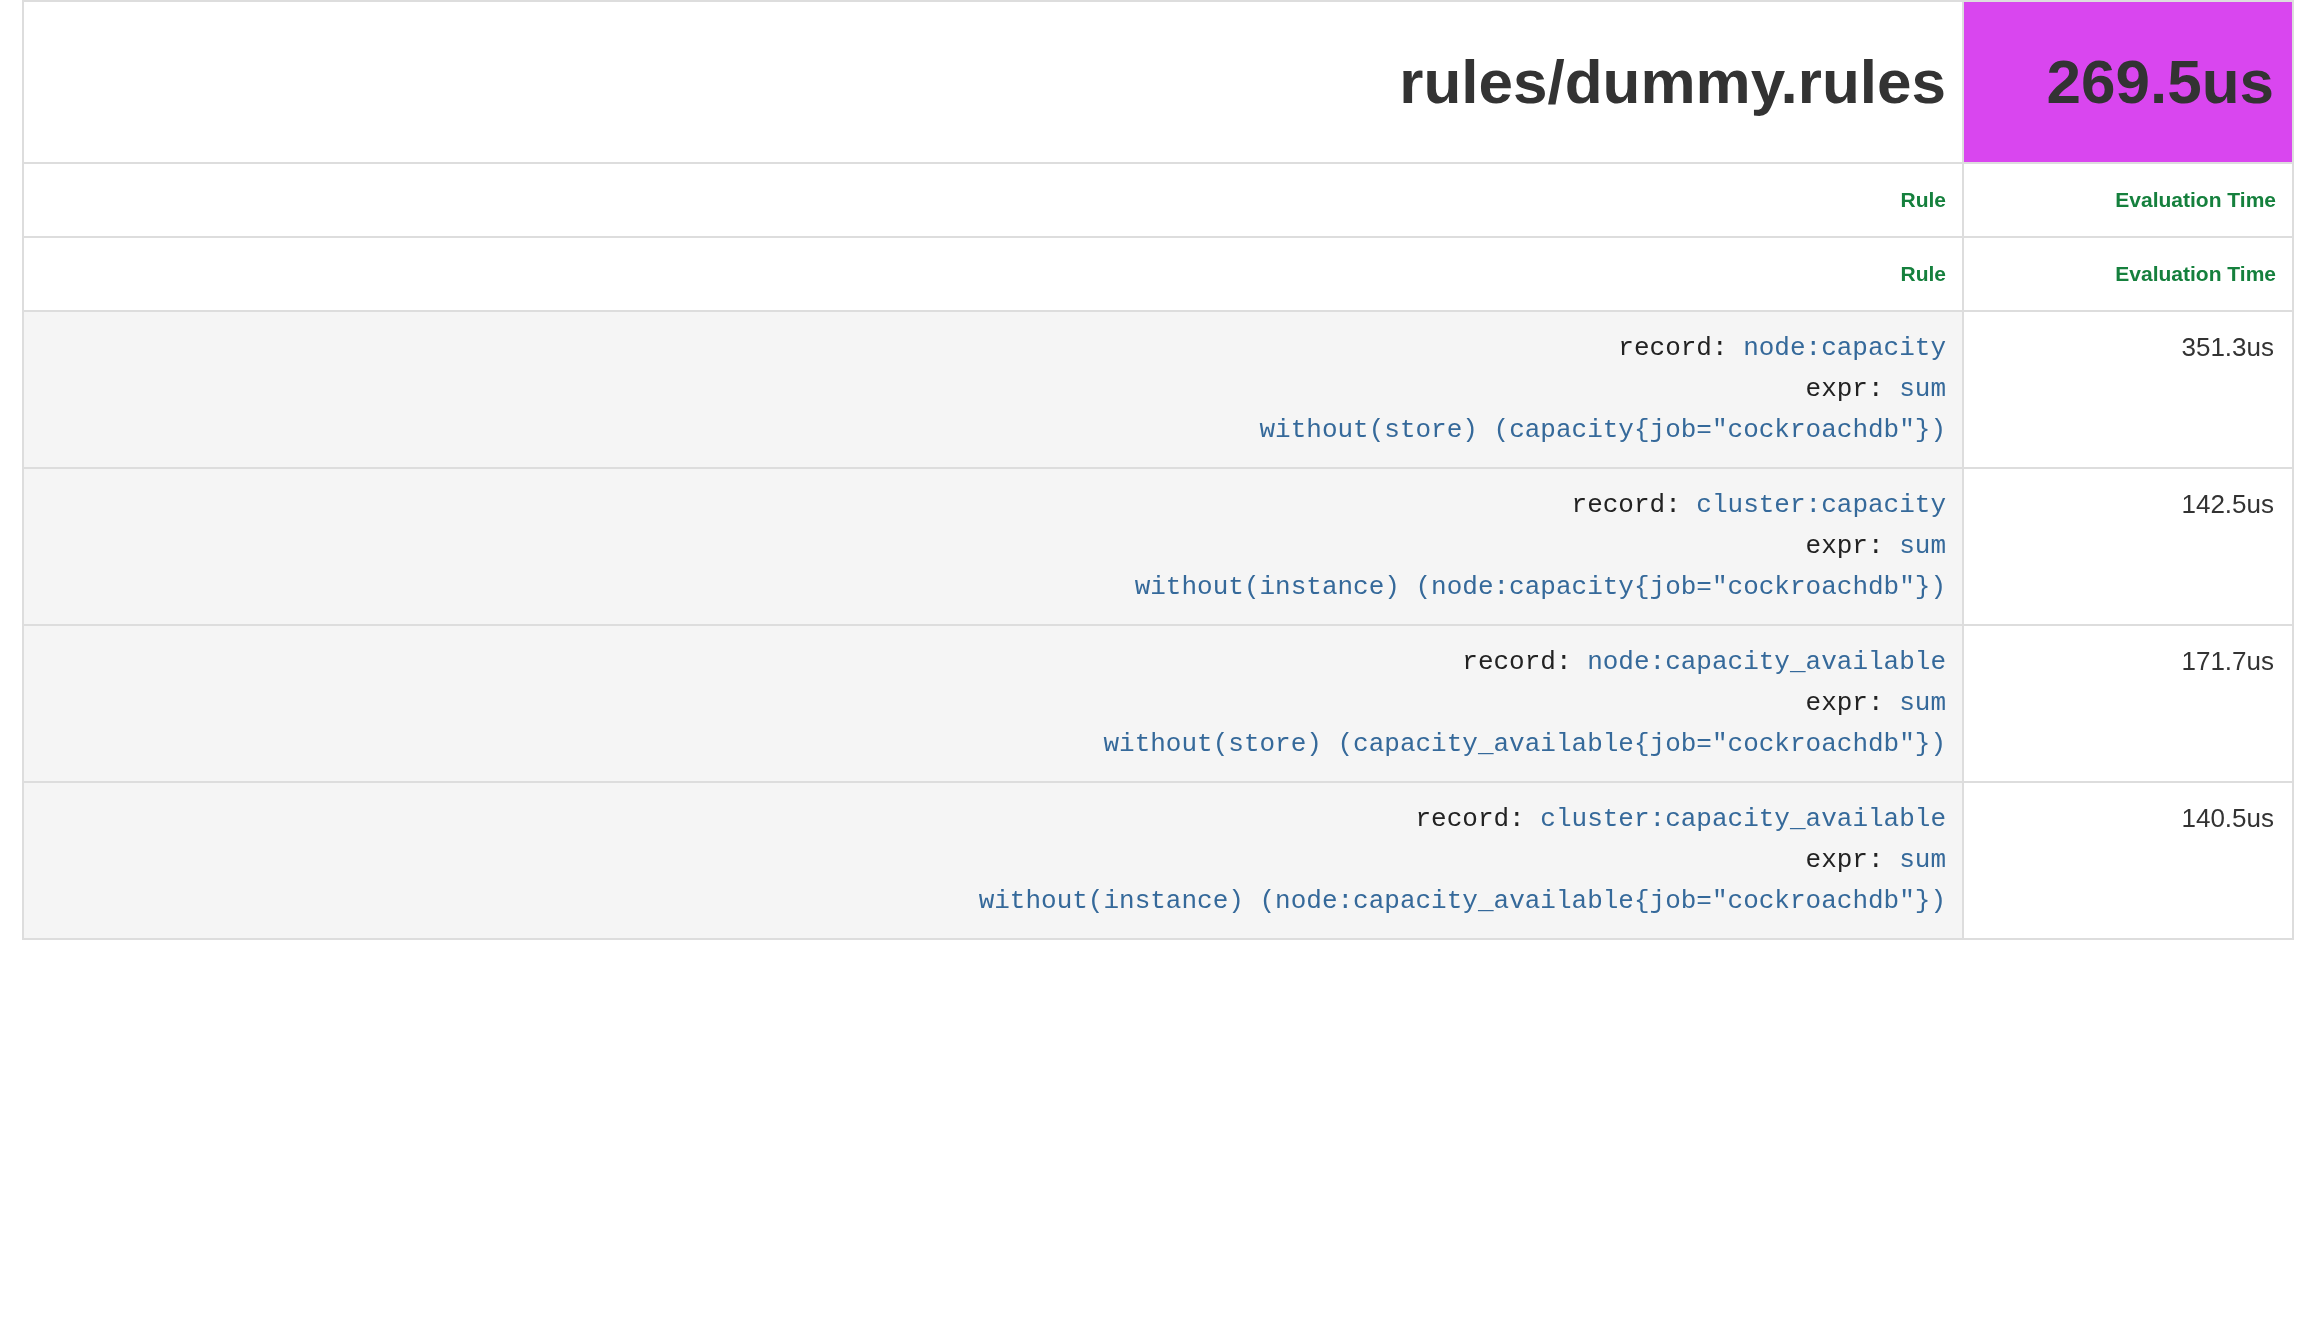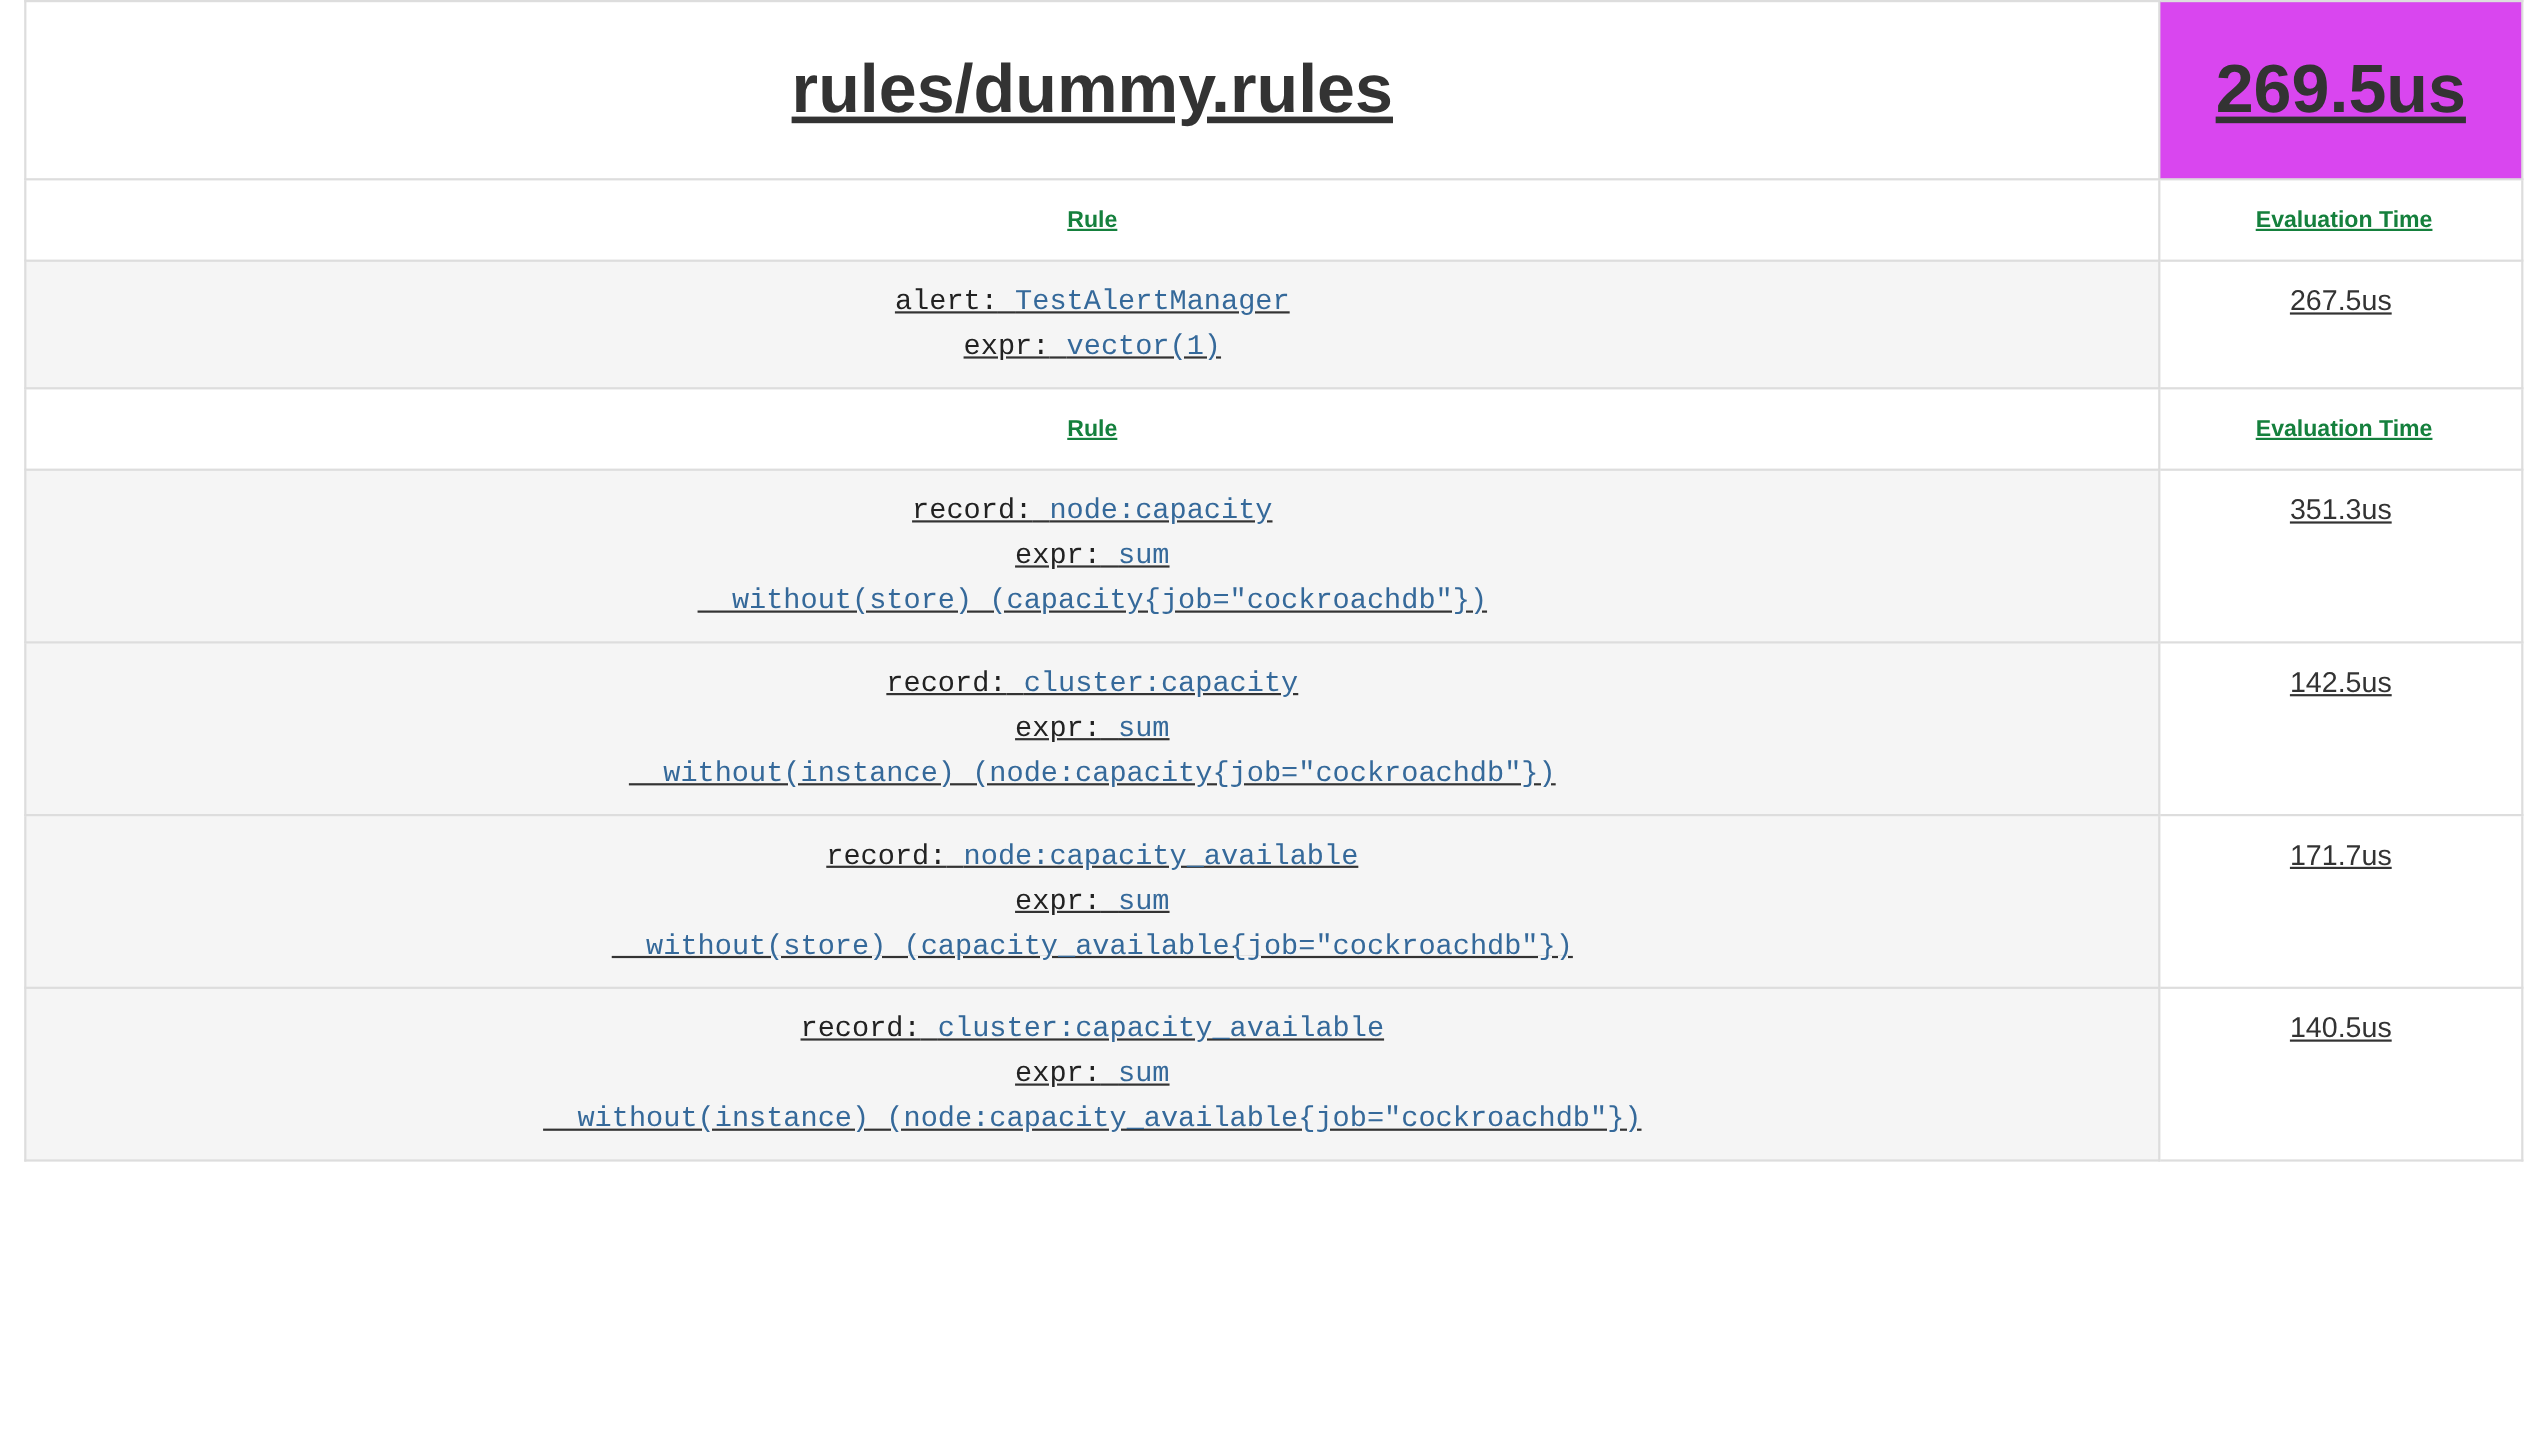--- a/index.html
+++ b/index.html
@@ -22,21 +22,21 @@
     font-size:68px;line-height:1;font-weight:700;color:#333;
   }
   table.rules-table{
     width:100%;border-collapse:collapse;table-layout:fixed;
     background:#fff;
   }
   col.rule-col{width:auto;}
   col.time-col{width:330px;}
   .rules-table th,.rules-table td{
     border:2px solid var(--border);
-    vertical-align:top;text-align:center;text-decoration:underline;
+    vertical-align:top;text-align:right;
   }
   td.group-name-cell{padding:46px 16px;background:#fff;}
   td.group-name-cell h2{
     margin:0;font-size:62px;line-height:1.1;font-weight:700;color:#333;
     font-family:"Liberation Sans",sans-serif;
   }
   td.group-time-cell{padding:46px 18px;background:#d946ef;}
   .group-total{font-size:62px;line-height:1.1;font-weight:700;color:#333;}
   th.col-head{
     padding:24px 16px;font-size:21px;font-weight:700;color:#15803d;background:#fff;
@@ -69,29 +69,20 @@
           <td class="group-name-cell">
             <h2>rules/dummy.rules</h2>
           </td>
           <td class="group-time-cell">
             <div class="group-total">269.5us</div>
           </td>
         </tr>
         <tr class="column-header-row">
           <th class="col-head rule">Rule</th>
           <th class="col-head time">Evaluation Time</th>
-        </tr>
-        <tr class="rule-row">
-          <td class="rule-cell">
-            <div class="rule-code">
-              <div class="code-line"><span class="code-label">alert:</span> <a class="code-link">TestAlertManager</a></div>
-              <div class="code-line"><span class="code-label">expr:</span> <a class="code-link">vector(1)</a></div>
-            </div>
-          </td>
-          <td class="eval-cell">267.5us</td>
         </tr>
         <tr class="column-header-row">
           <th class="col-head rule">Rule</th>
           <th class="col-head time">Evaluation Time</th>
         </tr>
         <tr class="rule-row">
           <td class="rule-cell">
             <div class="rule-code">
               <div class="code-line"><span class="code-label">record:</span> <a class="code-link">node:capacity</a></div>
               <div class="code-line"><span class="code-label">expr:</span> <a class="code-link">sum</a></div>

